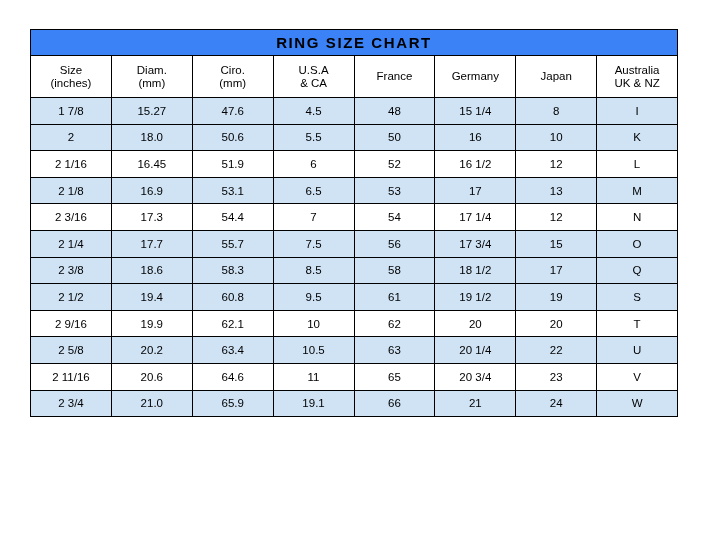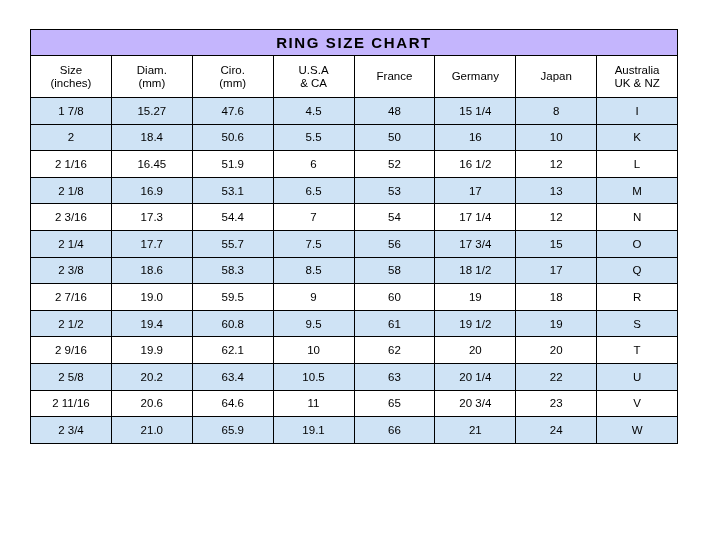--- a/index.html
+++ b/index.html
@@ -37,21 +37,21 @@
     vertical-align: middle;
     font-weight: normal;
     color: #000000;
     padding: 0;
   }
   tr.title-row td {
     height: 25px;
     font-size: 15px;
     letter-spacing: 1.6px;
     font-weight: bold;
-    background: #c4b5fd;
+    background: #3b82f6;
     border-bottom: 1px solid #000000;
   }
   tr.head-row td {
     height: 41px;
     font-size: 11.5px;
     line-height: 13px;
     background: #ffffff;
   }
   tr.data-row td {
     height: 25.6px;
@@ -116,21 +116,21 @@
           <td>15.27</td>
           <td>47.6</td>
           <td>4.5</td>
           <td>48</td>
           <td>15 1/4</td>
           <td>8</td>
           <td>I</td>
         </tr>
         <tr class="data-row shade">
           <td>2</td>
-          <td>18.4</td>
+          <td>18.0</td>
           <td>50.6</td>
           <td>5.5</td>
           <td>50</td>
           <td>16</td>
           <td>10</td>
           <td>K</td>
         </tr>
         <tr class="data-row plain">
           <td>2 1/16</td>
           <td>16.45</td>
@@ -174,30 +174,20 @@
         <tr class="data-row shade">
           <td>2 3/8</td>
           <td>18.6</td>
           <td>58.3</td>
           <td>8.5</td>
           <td>58</td>
           <td>18 1/2</td>
           <td>17</td>
           <td>Q</td>
         </tr>
-        <tr class="data-row plain">
-          <td>2 7/16</td>
-          <td>19.0</td>
-          <td>59.5</td>
-          <td>9</td>
-          <td>60</td>
-          <td>19</td>
-          <td>18</td>
-          <td>R</td>
-        </tr>
         <tr class="data-row shade">
           <td>2 1/2</td>
           <td>19.4</td>
           <td>60.8</td>
           <td>9.5</td>
           <td>61</td>
           <td>19 1/2</td>
           <td>19</td>
           <td>S</td>
         </tr>

